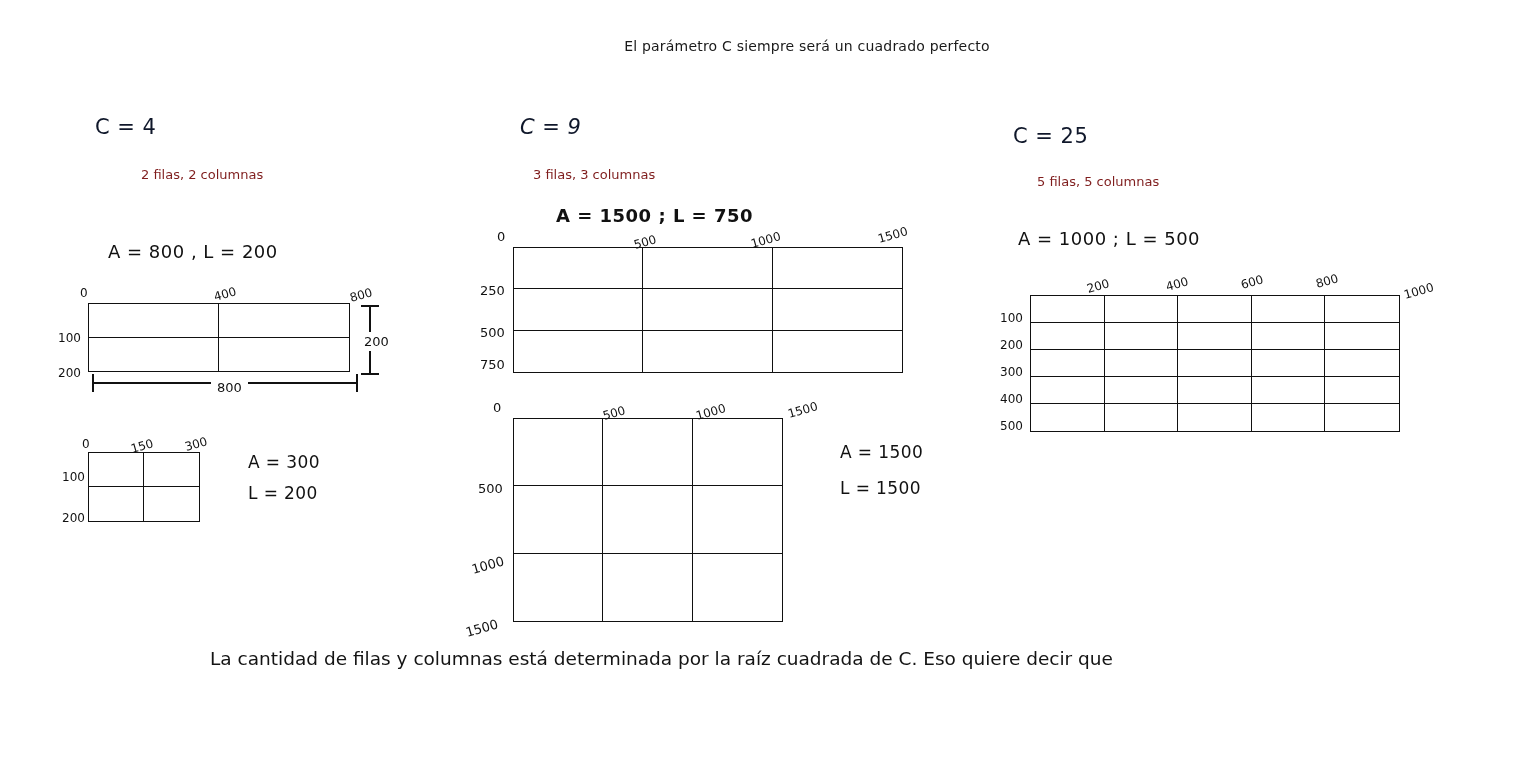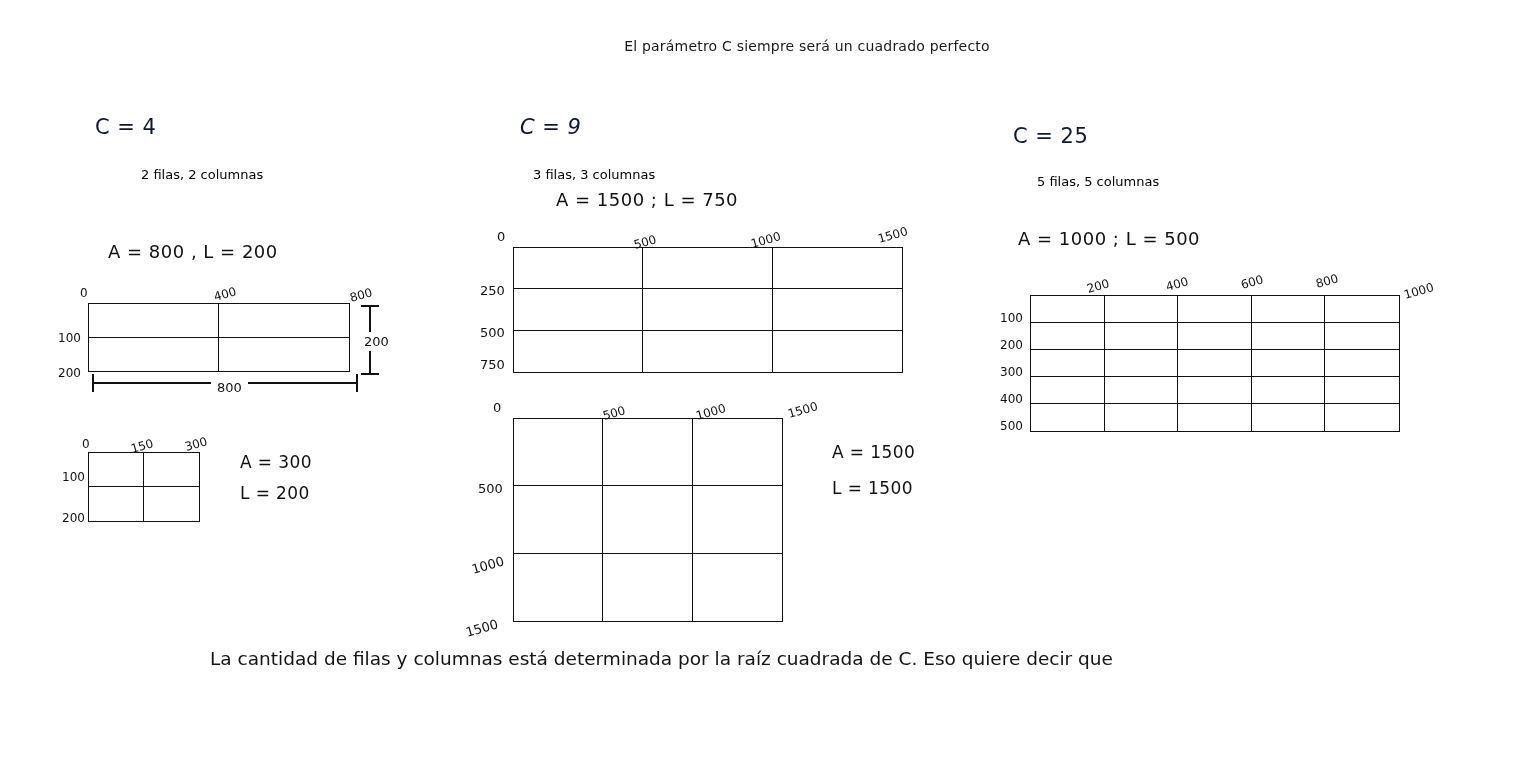--- a/index.html
+++ b/index.html
@@ -26,31 +26,32 @@
     padding-left: 41px;
   }
 
   .c-label {
     font-size: 21px;
     letter-spacing: 0.5px;
     color: #0f172a;
   }
   .rc-label {
     font-size: 13px;
-    color: #000000;
+    color: #7f1d1d;
   }
   .al-label {
     font-size: 18px;
     letter-spacing: 0.5px;
     color: #111;
   }
   .al-label-sm {
     font-size: 17px;
     letter-spacing: 0.4px;
     color: #111;
+    margin-left: 8px;
   }
 
   
   .grid {
     position: absolute;
     box-sizing: border-box;
     border: 1.6px solid #111;
     display: grid;
   }
   .grid > div {
@@ -126,21 +127,21 @@
 <div class="abs tick" style="left:82px; top:437px;">0</div>
 <div class="abs tick rot" style="left:133px; top:442px;">150</div>
 <div class="abs tick rot" style="left:187px; top:440px;">300</div>
 <div class="abs tick" style="left:62px; top:470px;">100</div>
 <div class="abs tick" style="left:62px; top:511px;">200</div>
 <div class="abs al-label-sm" style="left:240px; top:452px;">A = 300</div>
 <div class="abs al-label-sm" style="left:240px; top:483px;">L = 200</div>
 
 <div class="abs c-label" style="left:520px; top:115px;font-style:italic;">C = 9</div>
 <div class="abs rc-label" style="left:533px; top:167px;">3 filas, 3 columnas</div>
-<div class="abs al-label" style="left:556px; top:189px;">A = 1500 ;  L = 750</div>
+<div class="abs al-label" style="left:556px; top:205px;font-weight:bold;">A = 1500 ;  L = 750</div>
 
 <div class="grid" style="left:513px; top:247px; width:390px; height:126px; grid-template-columns:1fr 1fr 1fr; grid-template-rows:1fr 1fr 1fr;">
   <div></div>
   <div></div>
   <div class="last-col"></div>
   <div></div>
   <div></div>
   <div class="last-col"></div>
   <div class="last-row"></div>
   <div class="last-row"></div>

